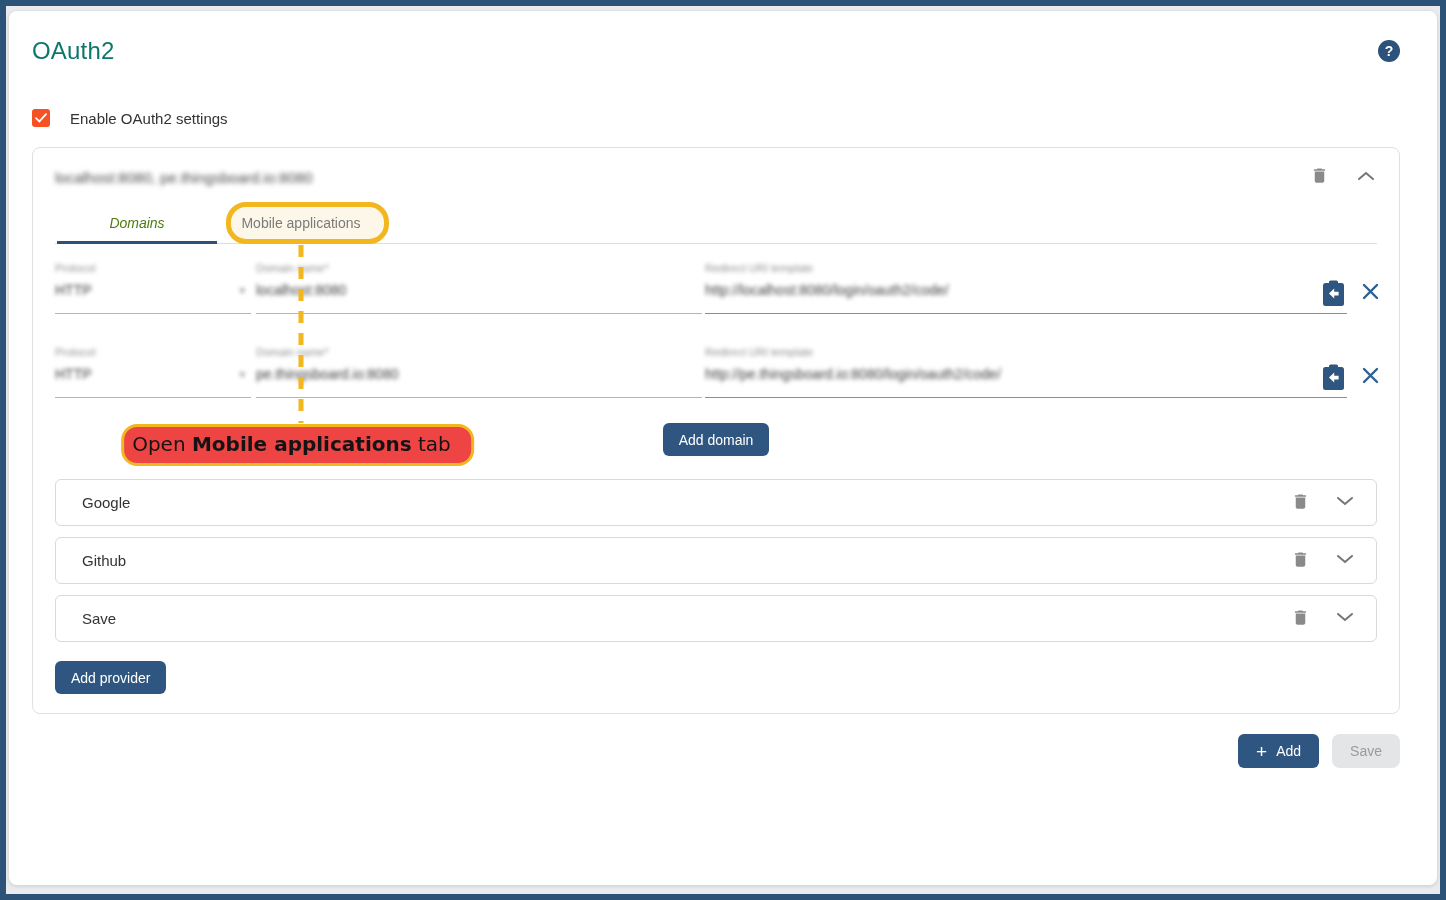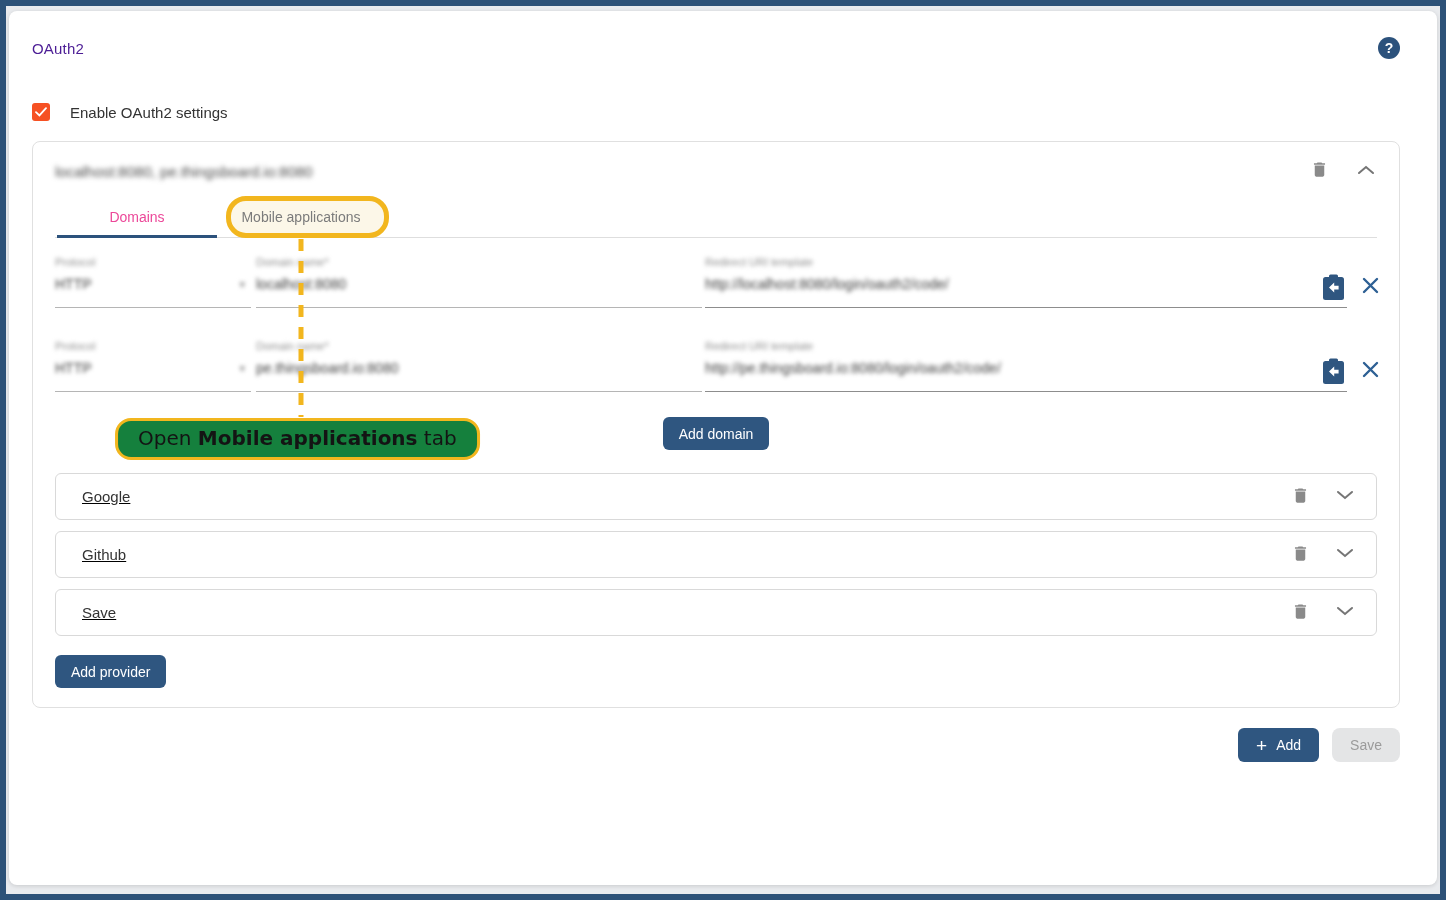--- a/index.html
+++ b/index.html
@@ -18,21 +18,21 @@
   .page-card {
     width:100%; height:100%;
     background:#ffffff;
     border-radius:8px;
     box-shadow:0 1px 4px rgba(0,0,0,.14);
     padding:0 37px 0 23px;
     position:relative;
   }
   
   .page-header { display:flex; justify-content:space-between; align-items:center; padding-top:26px; }
-  .page-title { font-size:15px; font-weight:500; color:#4c1d95; letter-spacing:.2px; }
+  .page-title { font-size:24px; font-weight:500; color:#0f766e; letter-spacing:.2px; }
   .help-icon {
     width:22px; height:22px; border-radius:50%;
     background:#2c527c; color:#fff;
     font-size:14px; font-weight:700;
     display:flex; align-items:center; justify-content:center;
     cursor:pointer; user-select:none;
   }
   
   .enable-row { display:flex; align-items:center; gap:20px; margin-top:44px; cursor:pointer; }
   .checkbox {
@@ -54,44 +54,44 @@
   .header-icons { display:flex; align-items:center; gap:24px; }
   .icon-btn { background:none; border:none; padding:2px; cursor:pointer; display:flex; align-items:center; }
   
   .tabs { display:flex; margin-top:13px; border-bottom:1px solid #dedede; position:relative; }
   .tab {
     width:164px; height:40px;
     display:flex; align-items:center; justify-content:center;
     font-size:14px; font-weight:500;
     cursor:pointer; position:relative;
   }
-  .tab-domains { color:#ec4899; }
+  .tab-domains { color:#4d7c0f;font-style:italic; }
   .tab-domains .active-underline {
     position:absolute; left:2px; right:2px; bottom:-1px; height:3px; background:#2c527c;
   }
   .tab-mobile { color:#7b7b7b; }
   .tab-highlight {
     position:absolute; top:-1px; bottom:-1px; left:7px; right:-6px;
     border:5px solid #f2b61e; border-radius:20px;
     background:#fcf7e8; z-index:1;
   }
   .tab-mobile .tab-label { position:relative; z-index:2; }
   
   .dash-line {
     position:absolute; top:42px; left:50%; transform:translateX(-50%);
     width:5px; height:178px; z-index:30;
     background:repeating-linear-gradient(180deg,#f2b61e 0 12px,transparent 12px 22px);
     pointer-events:none;
   }
   .callout {
     position:absolute; top:221px; left:50%; transform:translateX(-51%);
     z-index:30; white-space:nowrap;
-    background:#15803d;
+    background:#ef4444;
     border:3px solid #f2b61e; border-radius:16px;
-    padding:5px 20px 7px 20px;
+    padding:5px 20px 7px 8px;
     font-family:"DejaVu Sans", sans-serif;
     font-size:20px; color:#141414;
   }
   .callout b { font-weight:700; }
   
   .form-row {
     display:grid;
     grid-template-columns:198px 452px 642px 40px;
     align-items:end;
   }
@@ -126,21 +126,21 @@
   .add-domain-row { display:flex; justify-content:center; margin-top:25px; }
   .add-provider-row { display:flex; justify-content:flex-start; margin-top:19px; }
   
   .providers-label { margin-top:27px; font-size:15px; color:#424242; }
   .provider-list { margin-top:23px; display:flex; flex-direction:column; gap:11px; }
   .provider-card {
     height:47px;
     border:1px solid #d9d9d9; border-radius:6px;
     display:flex; align-items:center; justify-content:space-between;
     padding:0 20px 0 26px;
-    background:#fff; cursor:pointer;text-decoration:underline;
+    background:#fff; cursor:pointer;
   }
   .provider-name { font-size:15px; color:#333; }
   .provider-icons { display:flex; align-items:center; gap:22px; }
   
   .footer { display:flex; justify-content:flex-end; align-items:center; gap:13px; margin-top:20px; }
   .add-btn {
     background:#2f5680; color:#fff; border:none; border-radius:6px;
     height:34px; padding:0 18px;
     font-family:"Liberation Sans", sans-serif;
     font-size:14px; font-weight:500; cursor:pointer;

